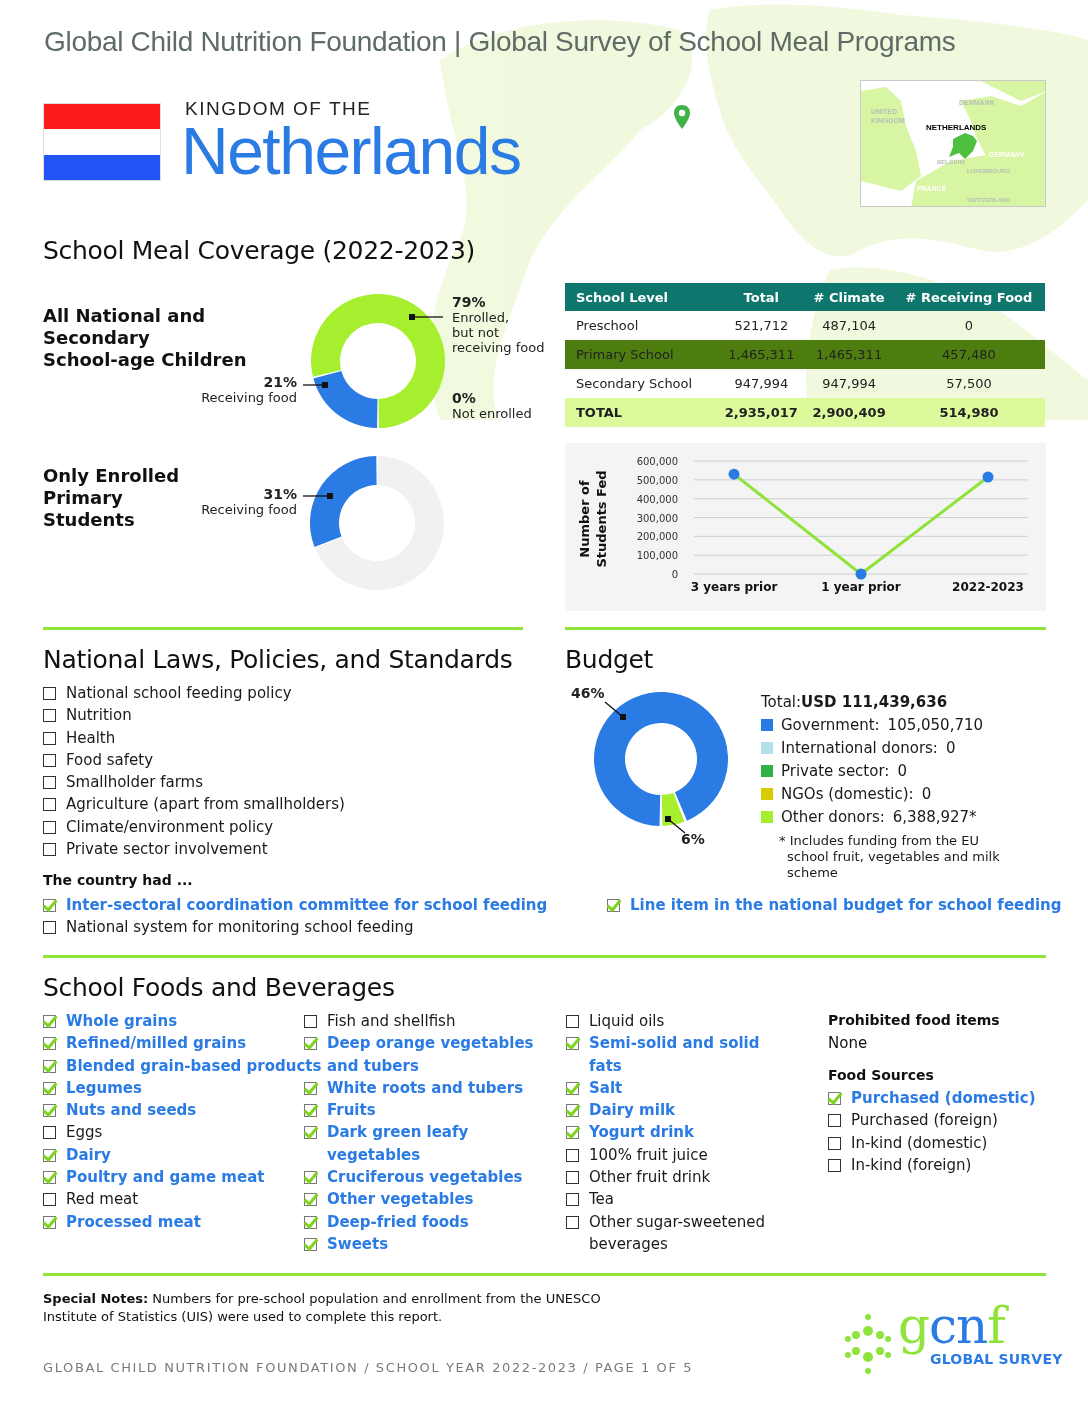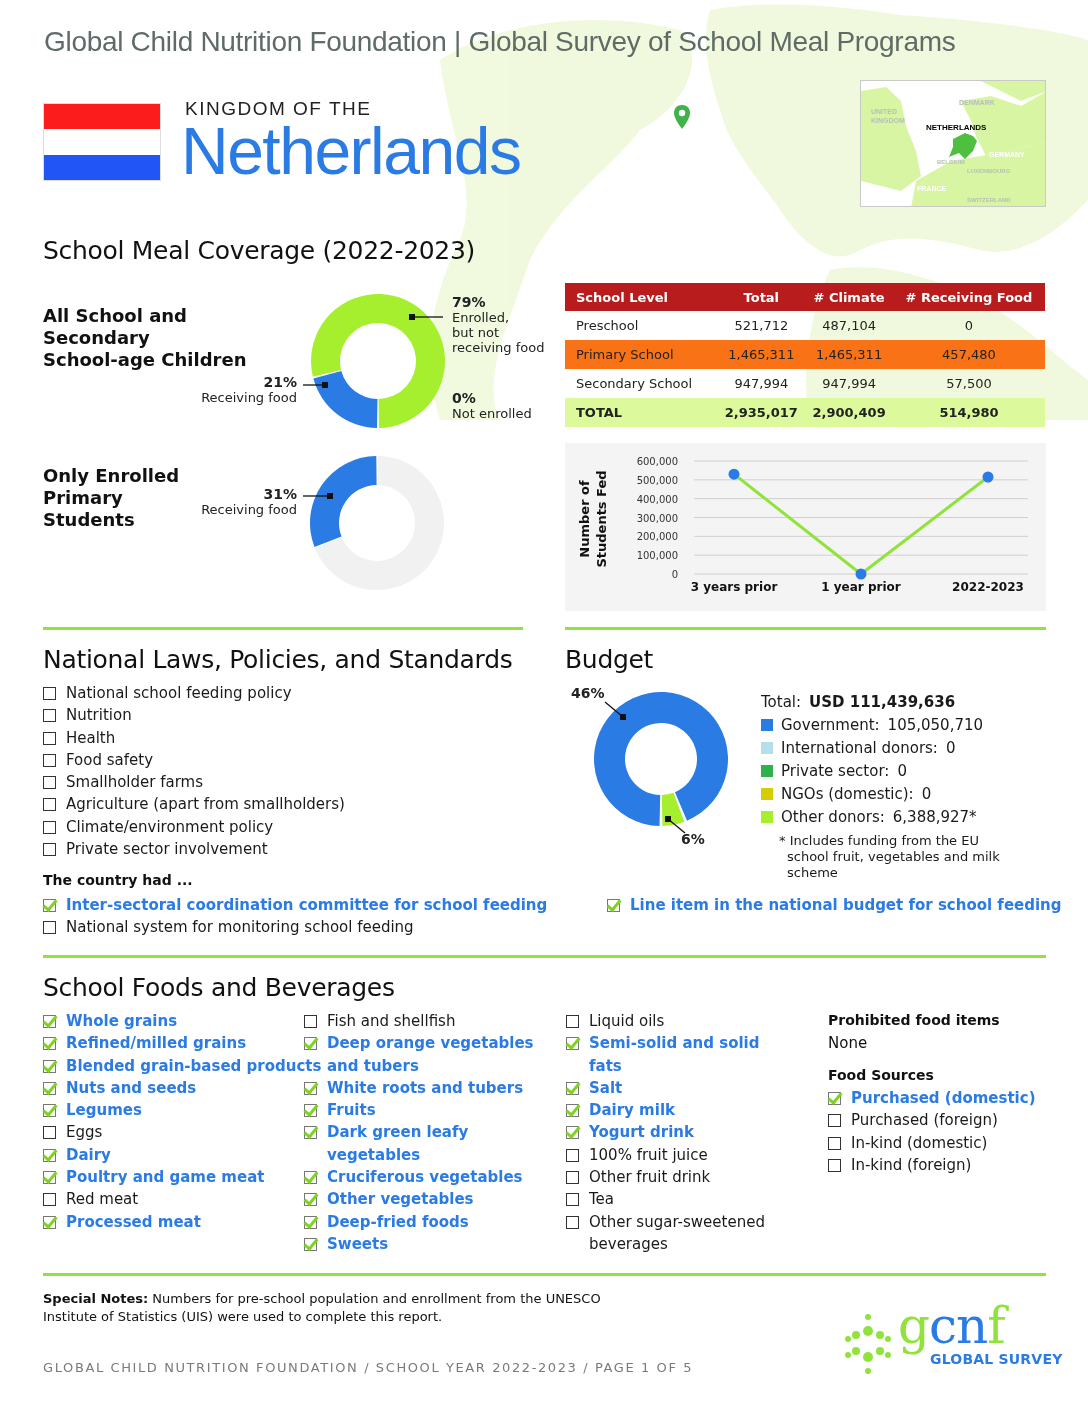--- a/index.html
+++ b/index.html
@@ -22,25 +22,25 @@
   .mm-label.nl { color: #000; font-size: 8px; }
 
   h2.section { position: absolute; font-weight: normal; font-size: 25px; color: #111; font-family: "DejaVu Sans", sans-serif; letter-spacing: -0.3px; white-space: nowrap; }
 
   .donut-title { position: absolute; font-weight: bold; font-size: 18px; line-height: 22px; color: #111; }
   .lbl { position: absolute; font-size: 13px; line-height: 15px; color: #222; white-space: nowrap; }
   .lbl b { font-size: 14px; }
   .lbl.right { text-align: right; }
 
   table.cov { position: absolute; left: 565px; top: 283px; width: 480px; border-collapse: collapse; font-size: 13px; }
-  table.cov th { background: #b91c1c; color: #fff; font-weight: bold; height: 28px; font-size: 13px; }
+  table.cov th { background: #0f766e; color: #fff; font-weight: bold; height: 28px; font-size: 13px; }
   table.cov th:first-child { text-align: left; padding-left: 11px; }
   table.cov td { height: 29px; text-align: center; color: #222; }
   table.cov td:first-child { text-align: left; padding-left: 11px; }
-  table.cov tr.alt td { background: #f97316; }
+  table.cov tr.alt td { background: #4d7c0f; }
   table.cov tr.total td { background: #dcfa9b; font-weight: bold; }
 
   .chartbox { position: absolute; left: 565px; top: 443px; width: 481px; height: 168px; background: #f4f4f4; }
 
   .greenline { position: absolute; height: 3px; background: #8fe33b; }
 
   .cb-list { position: absolute; list-style: none; }
   .cb-list li { display: flex; align-items: flex-start; font-size: 15px; line-height: 22.3px; color: #1a1a1a; }
   .cb-list li.on { color: #2b7be4; font-weight: bold; }
   .box { flex: 0 0 auto; width: 13px; height: 13px; border: 1.2px solid #333; margin: 5px 10px 0 0; position: relative; background: #fff; }
@@ -105,21 +105,21 @@
   <div class="mm-label" style="left:128px;top:70px;color:#fff;">GERMANY</div>
   <div class="mm-label" style="left:76px;top:78px;font-size:6px;">BELGIUM</div>
   <div class="mm-label" style="left:106px;top:87px;font-size:6px;">LUXEMBOURG</div>
   <div class="mm-label" style="left:56px;top:104px;color:#fff;">FRANCE</div>
   <div class="mm-label" style="left:106px;top:116px;font-size:6px;">SWITZERLAND</div>
 </div>
 
 <h2 class="section" style="left:43px;top:236px;">School Meal Coverage (2022-2023)</h2>
 
 <div class="donut-title" style="left:43px;top:305px;">
-  <div>All School and</div>
+  <div>All National and</div>
   <div>Secondary</div>
   <div>School-age Children</div>
 </div>
 
 <svg id="donut1" style="position:absolute;left:300px;top:285px;" width="240" height="150">
     <path d="M77.06453391727727 142.9934691086234 A67 67 0 0 1 13.343894870355143 93.56667496893797 L41.32937321005217 85.96318878835288 A38 38 0 0 0 77.46943714711249 113.99629591235356 Z" fill="#2b7be4"></path>
     <path d="M12.878612961237408 91.75452157787359 A67 67 0 1 1 78.9354660827227 142.9934691086234 L78.5305628528875 113.99629591235356 A38 38 0 1 0 41.06548197801525 84.93540029789845 Z" fill="#a6ef2f"></path>
     <line x1="143" y1="32" x2="112" y2="32" stroke="#111" stroke-width="1.3"></line>
     <rect x="109" y="29" width="6" height="6" fill="#111"></rect>
     <line x1="3" y1="100" x2="25" y2="100" stroke="#111" stroke-width="1.3"></line>
@@ -278,21 +278,21 @@
     <line x1="40" y1="22" x2="58" y2="37" stroke="#111" stroke-width="1.3"></line>
     <rect x="55" y="34" width="6" height="6" fill="#111"></rect>
     <line x1="120" y1="153" x2="103" y2="139" stroke="#111" stroke-width="1.3"></line>
     <rect x="100" y="136" width="6" height="6" fill="#111"></rect>
   </svg>
 <div class="lbl" style="left:571px;top:686px;font-weight:bold;font-size:14px;">46%</div>
 <div class="lbl" style="left:681px;top:832px;font-weight:bold;font-size:14px;">6%</div>
 
 <div class="budget-legend">
   <div class="row">
-    <span style="margin-right:8px;">Total:</span>
+    <span style="">Total:</span>
     <b>USD 111,439,636</b>
   </div>
   <div id="legend-rows">
       <div class="row">
         <span class="sw" style="background: rgb(43, 123, 228);"></span>
         <span style="margin-right: 8px;">Government:</span>
         <span>105,050,710</span>
       </div>
       <div class="row">
         <span class="sw" style="background: rgb(179, 224, 232);"></span>
@@ -336,25 +336,25 @@
     <li class="on">
       <span class="box checked"></span>
       <span>Refined/milled grains</span>
     </li>
     <li class="on">
       <span class="box checked"></span>
       <span>Blended grain-based products</span>
     </li>
     <li class="on">
       <span class="box checked"></span>
+      <span>Legumes</span>
+    </li>
+    <li class="on">
+      <span class="box checked"></span>
       <span>Nuts and seeds</span>
-    </li>
-    <li class="on">
-      <span class="box checked"></span>
-      <span>Legumes</span>
     </li>
     <li class="">
       <span class="box"></span>
       <span>Eggs</span>
     </li>
     <li class="on">
       <span class="box checked"></span>
       <span>Dairy</span>
     </li>
     <li class="on">

